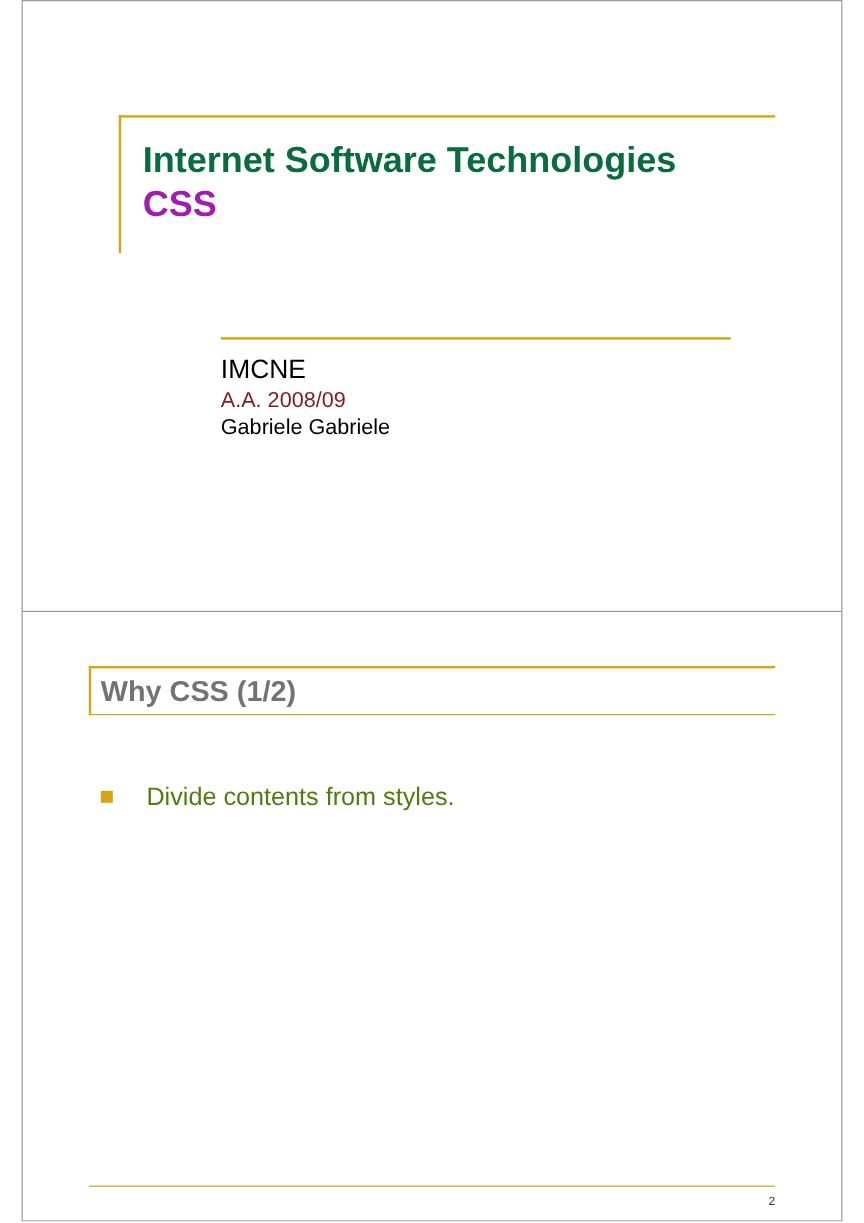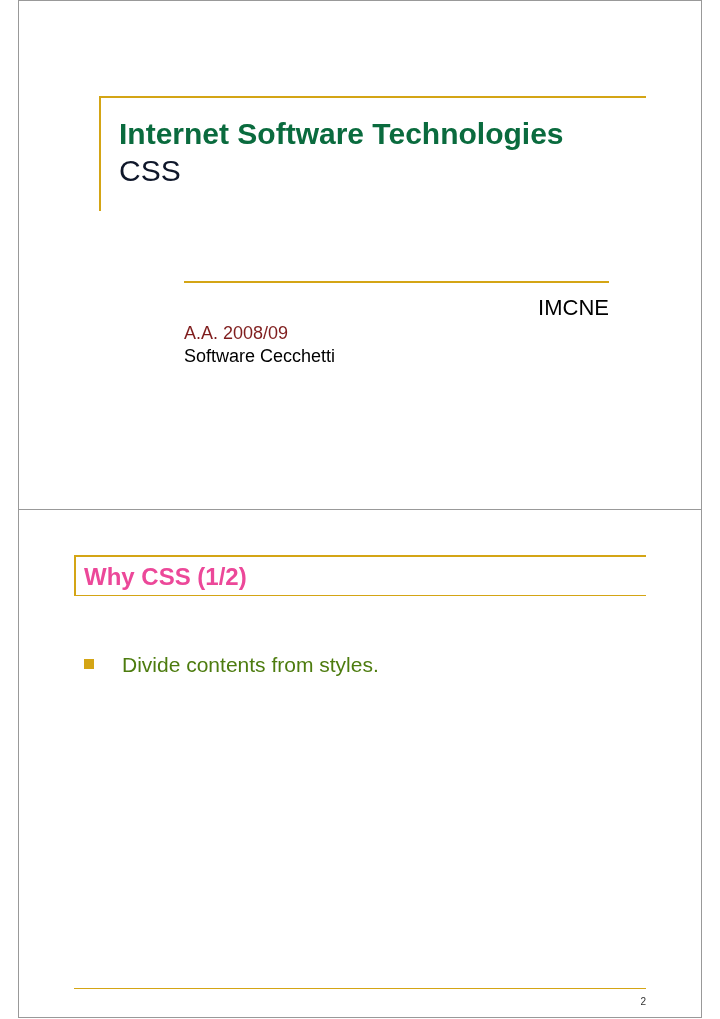--- a/index.html
+++ b/index.html
@@ -35,37 +35,36 @@
     min-height: 95px;
   }
   .title-main {
     color: #0a6b3e;
     font-size: 30px;
     font-weight: bold;
     margin: 0 0 2px 0;
     line-height: 1.2;
   }
   .title-sub {
-    color: #0f172a;
+    color: #a21caf;
     font-size: 30px;
-    font-weight: normal;
+    font-weight: bold;
     margin: 0;
   }
   .author-block {
     margin-top: 70px;
     margin-left: 110px;
     border-top: 2px solid #d4a515;
     padding-top: 12px;
     width: 425px;
   }
   .author-org {
     font-size: 22px;
     color: #000;
     margin: 0 0 2px 0;
-    text-align: right;
   }
   .author-year {
     font-size: 18px;
     color: #7f1d1d;
     margin: 0 0 2px 0;
   }
   .author-name {
     font-size: 18px;
     color: #000;
     margin: 0;
@@ -73,21 +72,21 @@
 
   
   .heading-frame {
     margin-top: 5px;
     border-top: 2px solid #d4a515;
     border-left: 2px solid #d4a515;
     padding: 6px 0 4px 8px;
     border-bottom: 1px solid #d4a515;
   }
   .heading-text {
-    color: #ec4899;
+    color: #737373;
     font-size: 24px;
     font-weight: bold;
     margin: 0;
   }
   .bullets {
     margin-top: 55px;
     margin-left: 10px;
   }
   .bullet-row {
     display: flex;
@@ -128,21 +127,21 @@
 <div class="page">
 
   <div class="slide">
     <div class="title-frame">
       <p class="title-main">Internet Software Technologies</p>
       <p class="title-sub">CSS</p>
     </div>
     <div class="author-block">
       <p class="author-org">IMCNE</p>
       <p class="author-year">A.A. 2008/09</p>
-      <p class="author-name">Software Cecchetti</p>
+      <p class="author-name">Gabriele Gabriele</p>
     </div>
   </div>
 
   <div class="slide">
     <div class="heading-frame">
       <p class="heading-text">Why CSS (1/2)</p>
     </div>
     <div class="bullets">
       <div class="bullet-row">
         <div class="bullet-sq"></div>

